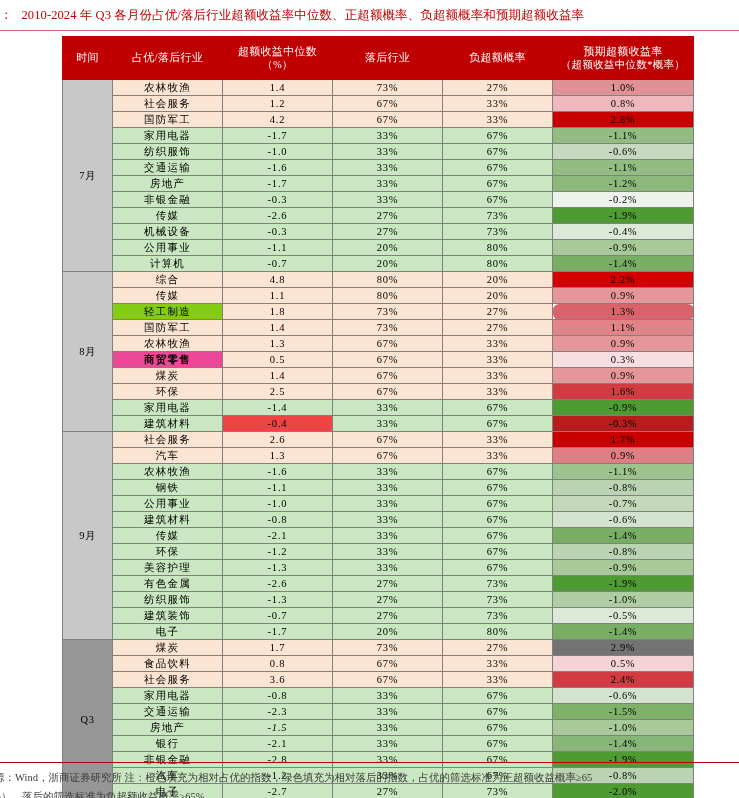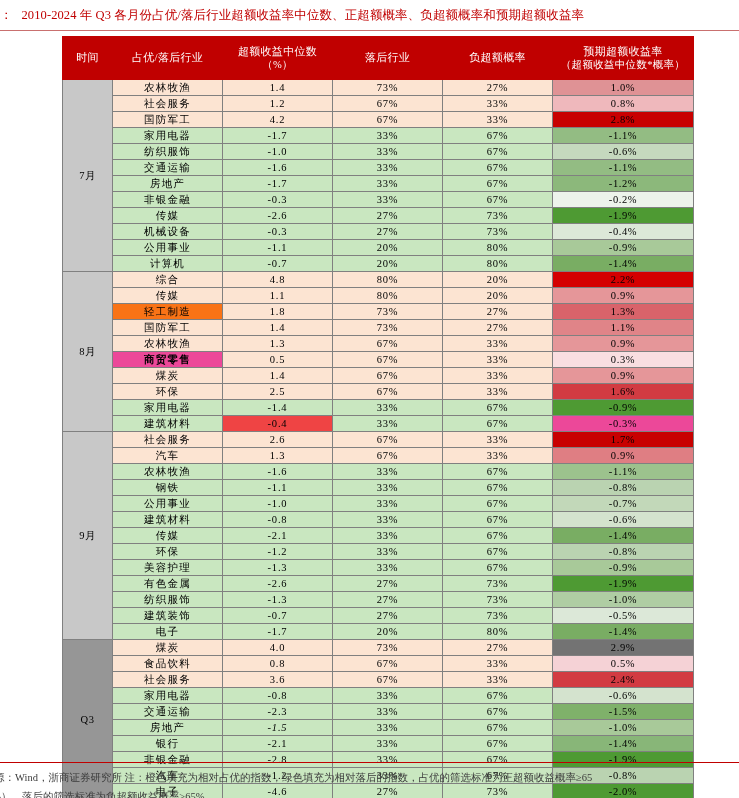--- a/index.html
+++ b/index.html
@@ -272,25 +272,25 @@
           <td class="exp" style="background: rgb(212, 0, 0);">2.2%</td>
         </tr>
         <tr>
           <td class="ind" style="background: rgb(252, 228, 210);">传媒</td>
           <td class="num" style="background: rgb(252, 228, 210);">1.1</td>
           <td class="num" style="background: rgb(252, 228, 210);">80%</td>
           <td class="num" style="background: rgb(252, 228, 210);">20%</td>
           <td class="exp" style="background: rgb(229, 150, 153);">0.9%</td>
         </tr>
         <tr>
-          <td class="ind" style="background: #f97316;">轻工制造</td>
+          <td class="ind" style="background: #84cc16;">轻工制造</td>
           <td class="num" style="background: rgb(252, 228, 210);">1.8</td>
           <td class="num" style="background: rgb(252, 228, 210);">73%</td>
           <td class="num" style="background: rgb(252, 228, 210);">27%</td>
-          <td class="exp" style="background: rgb(217, 99, 106);">1.3%</td>
+          <td class="exp" style="background: rgb(217, 99, 106); border-radius: 6px;">1.3%</td>
         </tr>
         <tr>
           <td class="ind" style="background: rgb(252, 228, 210);">国防军工</td>
           <td class="num" style="background: rgb(252, 228, 210);">1.4</td>
           <td class="num" style="background: rgb(252, 228, 210);">73%</td>
           <td class="num" style="background: rgb(252, 228, 210);">27%</td>
           <td class="exp" style="background: rgb(224, 132, 136);">1.1%</td>
         </tr>
         <tr>
           <td class="ind" style="background: rgb(252, 228, 210);">农林牧渔</td>
@@ -325,21 +325,21 @@
           <td class="num" style="background: rgb(201, 231, 192);">-1.4</td>
           <td class="num" style="background: rgb(201, 231, 192);">33%</td>
           <td class="num" style="background: rgb(201, 231, 192);">67%</td>
           <td class="exp" style="background: rgb(78, 154, 51);">-0.9%</td>
         </tr>
         <tr>
           <td class="ind" style="background: rgb(201, 231, 192);">建筑材料</td>
           <td class="num" style="background: #ef4444;">-0.4</td>
           <td class="num" style="background: rgb(201, 231, 192);">33%</td>
           <td class="num" style="background: rgb(201, 231, 192);">67%</td>
-          <td class="exp" style="background: #ec4899;">-0.3%</td>
+          <td class="exp" style="background: #b91c1c;">-0.3%</td>
         </tr>
         <tr>
           <td class="time-cell" rowspan="13" style="background: rgb(200, 200, 200);">9月</td>
           <td class="ind" style="background: rgb(252, 228, 210);">社会服务</td>
           <td class="num" style="background: rgb(252, 228, 210);">2.6</td>
           <td class="num" style="background: rgb(252, 228, 210);">67%</td>
           <td class="num" style="background: rgb(252, 228, 210);">33%</td>
           <td class="exp" style="background: rgb(200, 0, 0);">1.7%</td>
         </tr>
         <tr>
@@ -422,21 +422,21 @@
         <tr>
           <td class="ind" style="background: rgb(201, 231, 192);">电子</td>
           <td class="num" style="background: rgb(201, 231, 192);">-1.7</td>
           <td class="num" style="background: rgb(201, 231, 192);">20%</td>
           <td class="num" style="background: rgb(201, 231, 192);">80%</td>
           <td class="exp" style="background: rgb(121, 173, 99);">-1.4%</td>
         </tr>
         <tr>
           <td class="time-cell" rowspan="10" style="background: rgb(150, 150, 150);">Q3</td>
           <td class="ind" style="background: rgb(252, 228, 210);">煤炭</td>
-          <td class="num" style="background: rgb(252, 228, 210);">4.0</td>
+          <td class="num" style="background: rgb(252, 228, 210);">1.7</td>
           <td class="num" style="background: rgb(252, 228, 210);">73%</td>
           <td class="num" style="background: rgb(252, 228, 210);">27%</td>
           <td class="exp" style="background: #737373;">2.9%</td>
         </tr>
         <tr>
           <td class="ind" style="background: rgb(252, 228, 210);">食品饮料</td>
           <td class="num" style="background: rgb(252, 228, 210); text-align: center;">0.8</td>
           <td class="num" style="background: rgb(252, 228, 210);">67%</td>
           <td class="num" style="background: rgb(252, 228, 210);">33%</td>
           <td class="exp" style="background: rgb(245, 210, 214);">0.5%</td>
@@ -485,21 +485,21 @@
         </tr>
         <tr>
           <td class="ind" style="background: rgb(201, 231, 192);">汽车</td>
           <td class="num" style="background: rgb(201, 231, 192);">-1.2</td>
           <td class="num" style="background: rgb(201, 231, 192);">33%</td>
           <td class="num" style="background: rgb(201, 231, 192);">67%</td>
           <td class="exp" style="background: rgb(186, 211, 177);">-0.8%</td>
         </tr>
         <tr>
           <td class="ind" style="background: rgb(201, 231, 192);">电子</td>
-          <td class="num" style="background: rgb(201, 231, 192);">-4.6</td>
+          <td class="num" style="background: rgb(201, 231, 192);">-2.7</td>
           <td class="num" style="background: rgb(201, 231, 192);">27%</td>
           <td class="num" style="background: rgb(201, 231, 192);">73%</td>
           <td class="exp" style="background: rgb(78, 154, 51);">-2.0%</td>
         </tr>
       </tbody>
   </table>
 </div>
 
 <div class="footer-rule"></div>
 <div class="footer">

